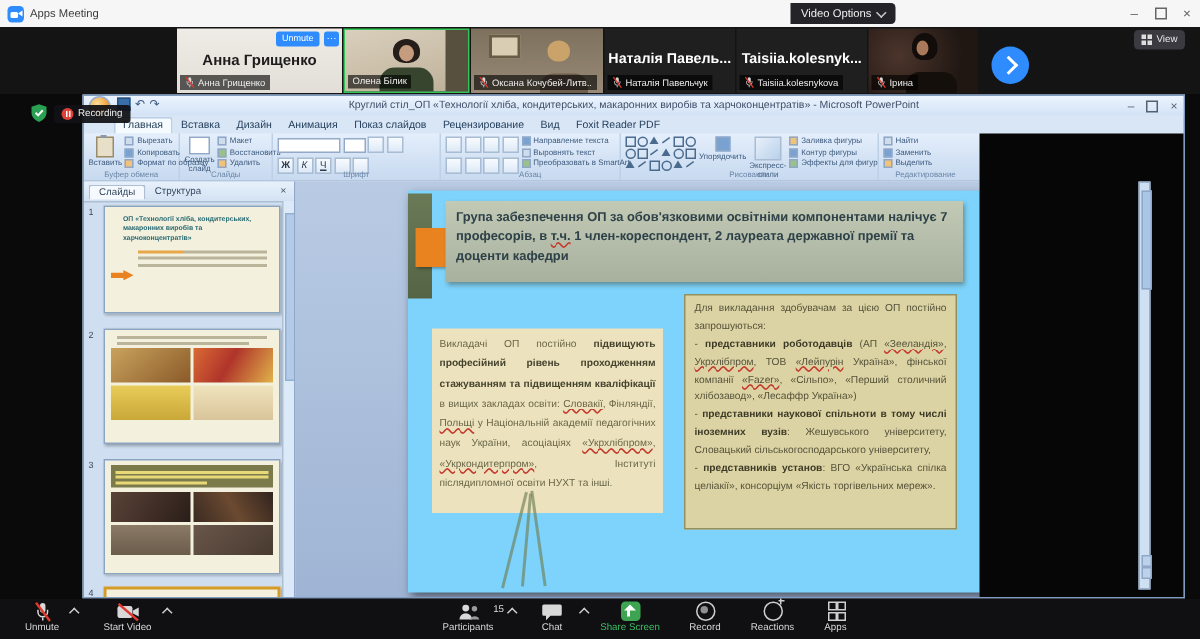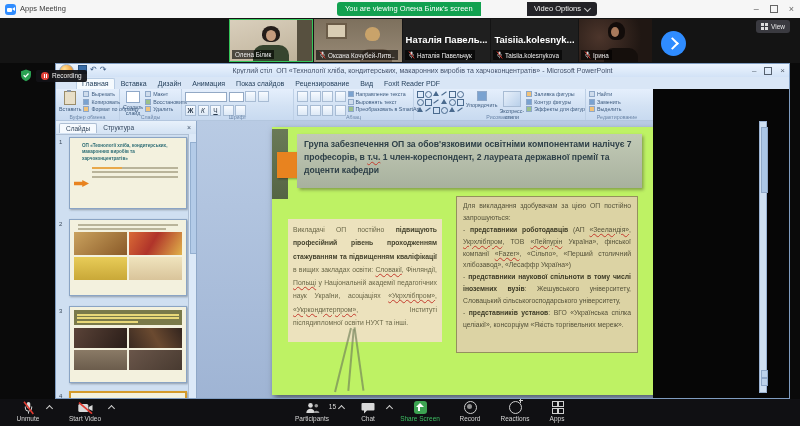--- a/index.html
+++ b/index.html
@@ -117,21 +117,21 @@
   .im-p1{background:linear-gradient(120deg,#5a4338,#2a1d18)}
   .im-p2{background:linear-gradient(60deg,#3a2a22,#6b4a30 50%,#32241e)}
   .im-p3{background:linear-gradient(#8a7a66,#6b5c4c)}
   .im-p4{background:linear-gradient(140deg,#6a564a,#483a30)}
   .th3-head{margin:3px 4px;background:#7a7a4a;padding:2px 3px}
   .th3-head .yb{height:2px;background:#e8d878;margin-top:1.5px}
   .pscroll{position:absolute;right:0;top:13px;bottom:0;width:8px;background:#dce9f8;border-left:1px solid #aebfd4;box-sizing:border-box}
   .pscroll b{position:absolute;left:1px;top:8px;width:5px;height:110px;background:#b3cbe8;border:1px solid #93afd0}
   
   .canvas{position:absolute;left:141px;top:57px;width:456px;height:278px;background:linear-gradient(#b9cbe4,#9fb4d4)}
-  .slide{position:absolute;left:216px;top:63px;width:386px;height:268px;background:#bef264;box-shadow:2px 3px 6px rgba(0,0,0,.5)}
+  .slide{position:absolute;left:216px;top:63px;width:386px;height:268px;background:#7dd3fc;box-shadow:2px 3px 6px rgba(0,0,0,.5)}
   .olivebar{position:absolute;left:0;top:2px;width:16px;height:70px;background:linear-gradient(#6a7a57,#556444)}
   .orangesq{position:absolute;left:5px;top:25px;width:21px;height:26px;background:#e8831f;box-shadow:1px 1px 2px rgba(0,0,0,.35)}
   .stitle{position:absolute;left:25px;top:7px;width:345px;height:54px;background:linear-gradient(#c2cab6,#a8b19e);
           box-shadow:1.5px 2px 3px rgba(60,60,40,.45);padding:4px 7px;box-sizing:border-box;
           font-size:8.6px;font-weight:bold;color:#2e4048;line-height:1.5}
   .lbox{position:absolute;left:16px;top:92px;width:154px;height:123px;background:#ece2bd;padding:4px 5px;box-sizing:border-box;
         font-size:6.8px;line-height:1.95;color:#6a6748;text-align:justify}
   .lbox .b{color:#45432e}
   .rbox{position:absolute;left:184px;top:69px;width:182px;height:157px;background:#dcd3a4;border:1px solid #94905e;
         padding:3px 6px;box-sizing:border-box;font-size:6.8px;line-height:1.75;color:#55523a;text-align:justify}
@@ -161,33 +161,48 @@
   .reaic::after{content:"";position:absolute;right:-0.5px;top:-3.5px;width:1px;height:4px;background:#cfcfcf}
   .appic{display:grid;grid-template-columns:5px 5px;grid-gap:1px}
   .appic b{width:4px;height:4px;border:1px solid #cfcfcf}
 </style>
 </head>
 <body>
 
 <div class="ztb">
   <div class="zcam"></div>
   <span class="ztb-title">Apps Meeting</span>
-  <div class="banner">You are viewing Олена Білик's screen</div>
   <div class="vopts">
     <span>Video Options</span>
     <span class="chev-d"></span>
   </div>
   <div class="winctl">
     <span>–</span>
     <span class="wbox"></span>
     <span>×</span>
   </div>
 </div>
 
 <div class="strip">
+  <div class="tile t-anna" style="left:118px;width:110px">
+    <div class="bigname">Анна Грищенко</div>
+    <div class="unm">Unmute</div>
+    <div class="morebtn">…</div>
+    <div class="vlabel">
+      <span class="mic-s mic-ico">
+          <svg viewBox="0 0 12 14">
+            <rect x="4.2" y="1" width="3.6" height="6.5" rx="1.8" fill="#d8d8d8"></rect>
+            <path d="M2.8 5.5 v1.5 a3.2 3.2 0 0 0 6.4 0 V5.5" fill="none" stroke="#d8d8d8" stroke-width="1"></path>
+            <line x1="6" y1="10.6" x2="6" y2="12.6" stroke="#d8d8d8" stroke-width="1"></line>
+            <line x1="1.5" y1="0.8" x2="10.8" y2="13" stroke="#e03a30" stroke-width="1.6"></line>
+          </svg>
+        </span>
+      <span>Анна Грищенко</span>
+    </div>
+  </div>
   <div class="tile t-olena" style="left:229px;width:84px">
     <div class="door"></div>
     <div class="hair"></div>
     <div class="face"></div>
     <div class="body"></div>
     <div class="vlabel">
         <span>Олена Білик</span>
       </div>
   </div>
   <div class="tile t-oksana" style="left:314px;width:88px">

